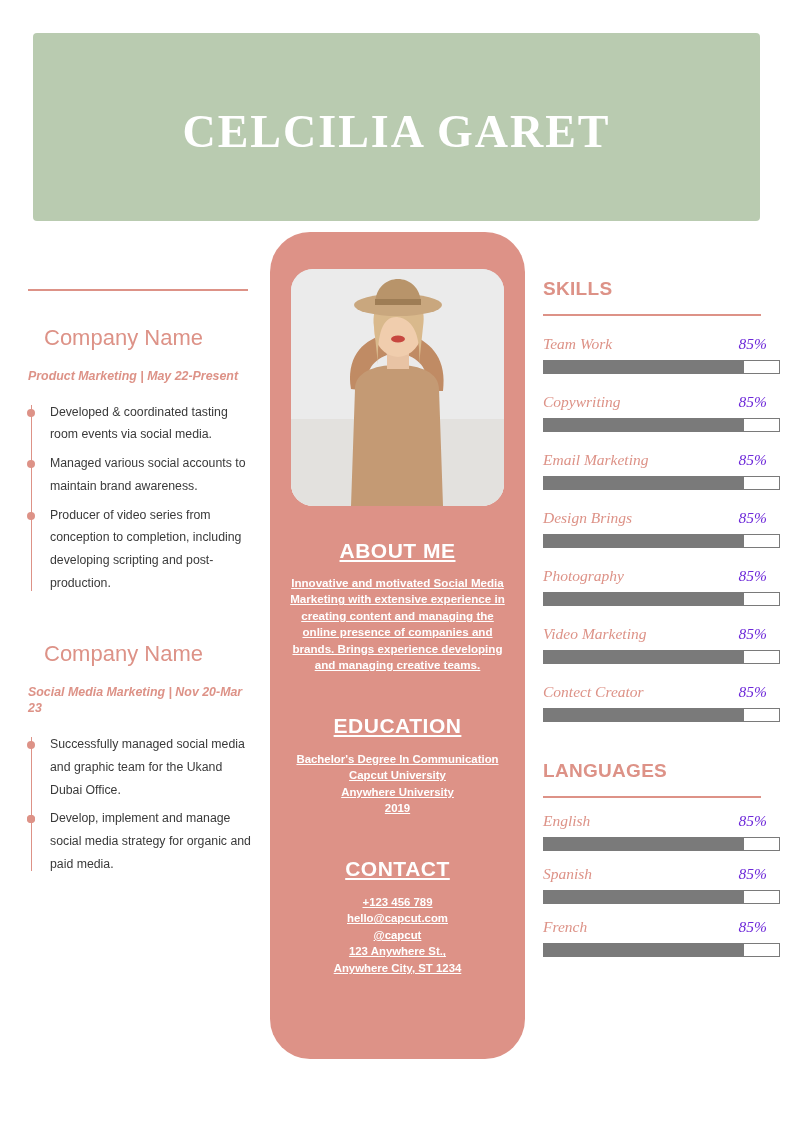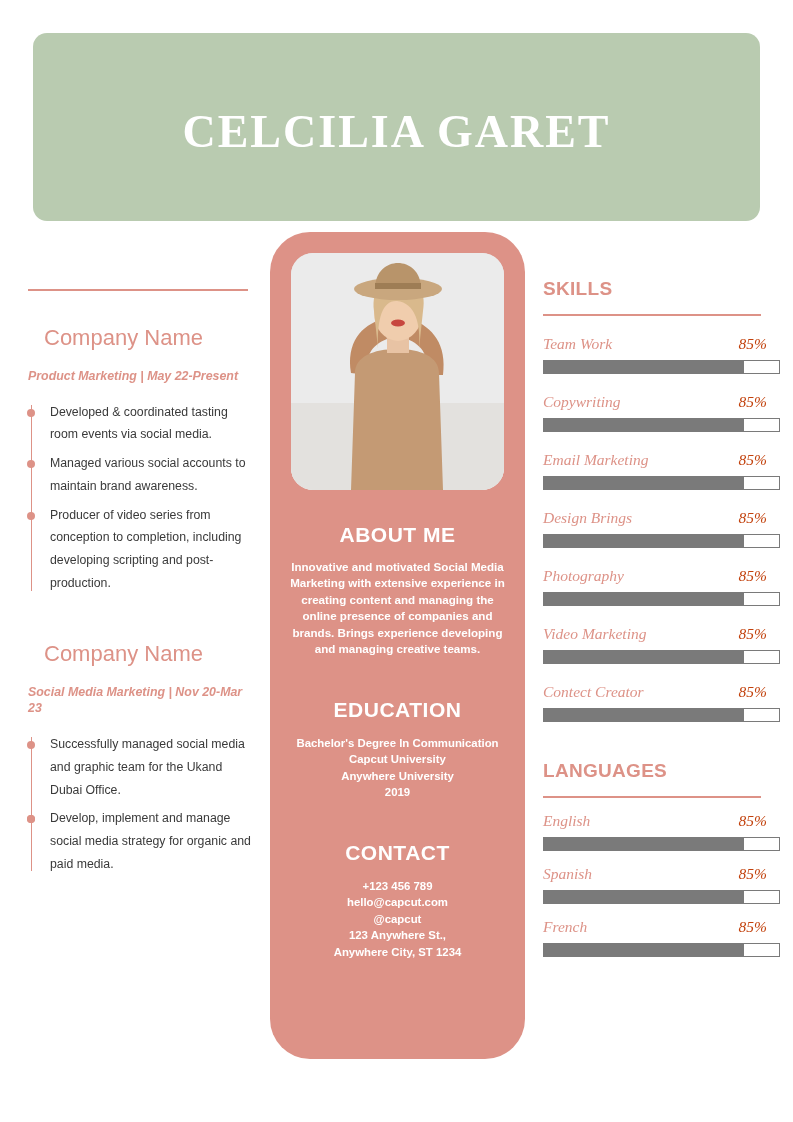--- a/index.html
+++ b/index.html
@@ -14,21 +14,21 @@
   }
 
   
   .header {
     position: absolute;
     left: 33px;
     top: 33px;
     width: 727px;
     height: 188px;
     background: #b9cbb0;
-    border-radius: 14px;
+    border-radius: 4px;
     display: flex;
     flex-direction: column;
     align-items: center;
     justify-content: center;
   }
   .header-name {
     font-family: "Liberation Serif", serif;
     font-weight: bold;
     font-size: 46px;
     letter-spacing: 2px;
@@ -49,21 +49,22 @@
   .center-panel {
     position: absolute;
     left: 270px;
     top: 232px;
     width: 255px;
     height: 827px;
     background: #dd9287;
     border-radius: 40px;
     color: #ffffff;
     text-align: center;
-    padding: 0 14px;
+    padding: 16px 14px;
+    text-decoration: underline;
   }
   .photo {
     width: 213px;
     height: 237px;
     margin: 21px auto 0 auto;
     border-radius: 22px;
     overflow: hidden;
     background: #e9e9e9;
     position: relative;
   }
@@ -174,21 +175,21 @@
   .skill { margin-top: 19px; }
   .skill-row {
     display: flex;
     justify-content: space-between;
     align-items: baseline;
     font-family: "Liberation Serif", serif;
     font-style: italic;
     font-size: 15.5px;
     color: #dd9287;
   }
-  .skill-pct { color: #c2410c; }
+  .skill-pct { color: #6d28d9; }
   .bar {
     margin-top: 7px;
     height: 14px;
     width: 237px;
     border: 1px solid #7a7a7a;
     background: #ffffff;
   }
   .bar-fill {
     height: 100%;
     background: #7a7a7a;

